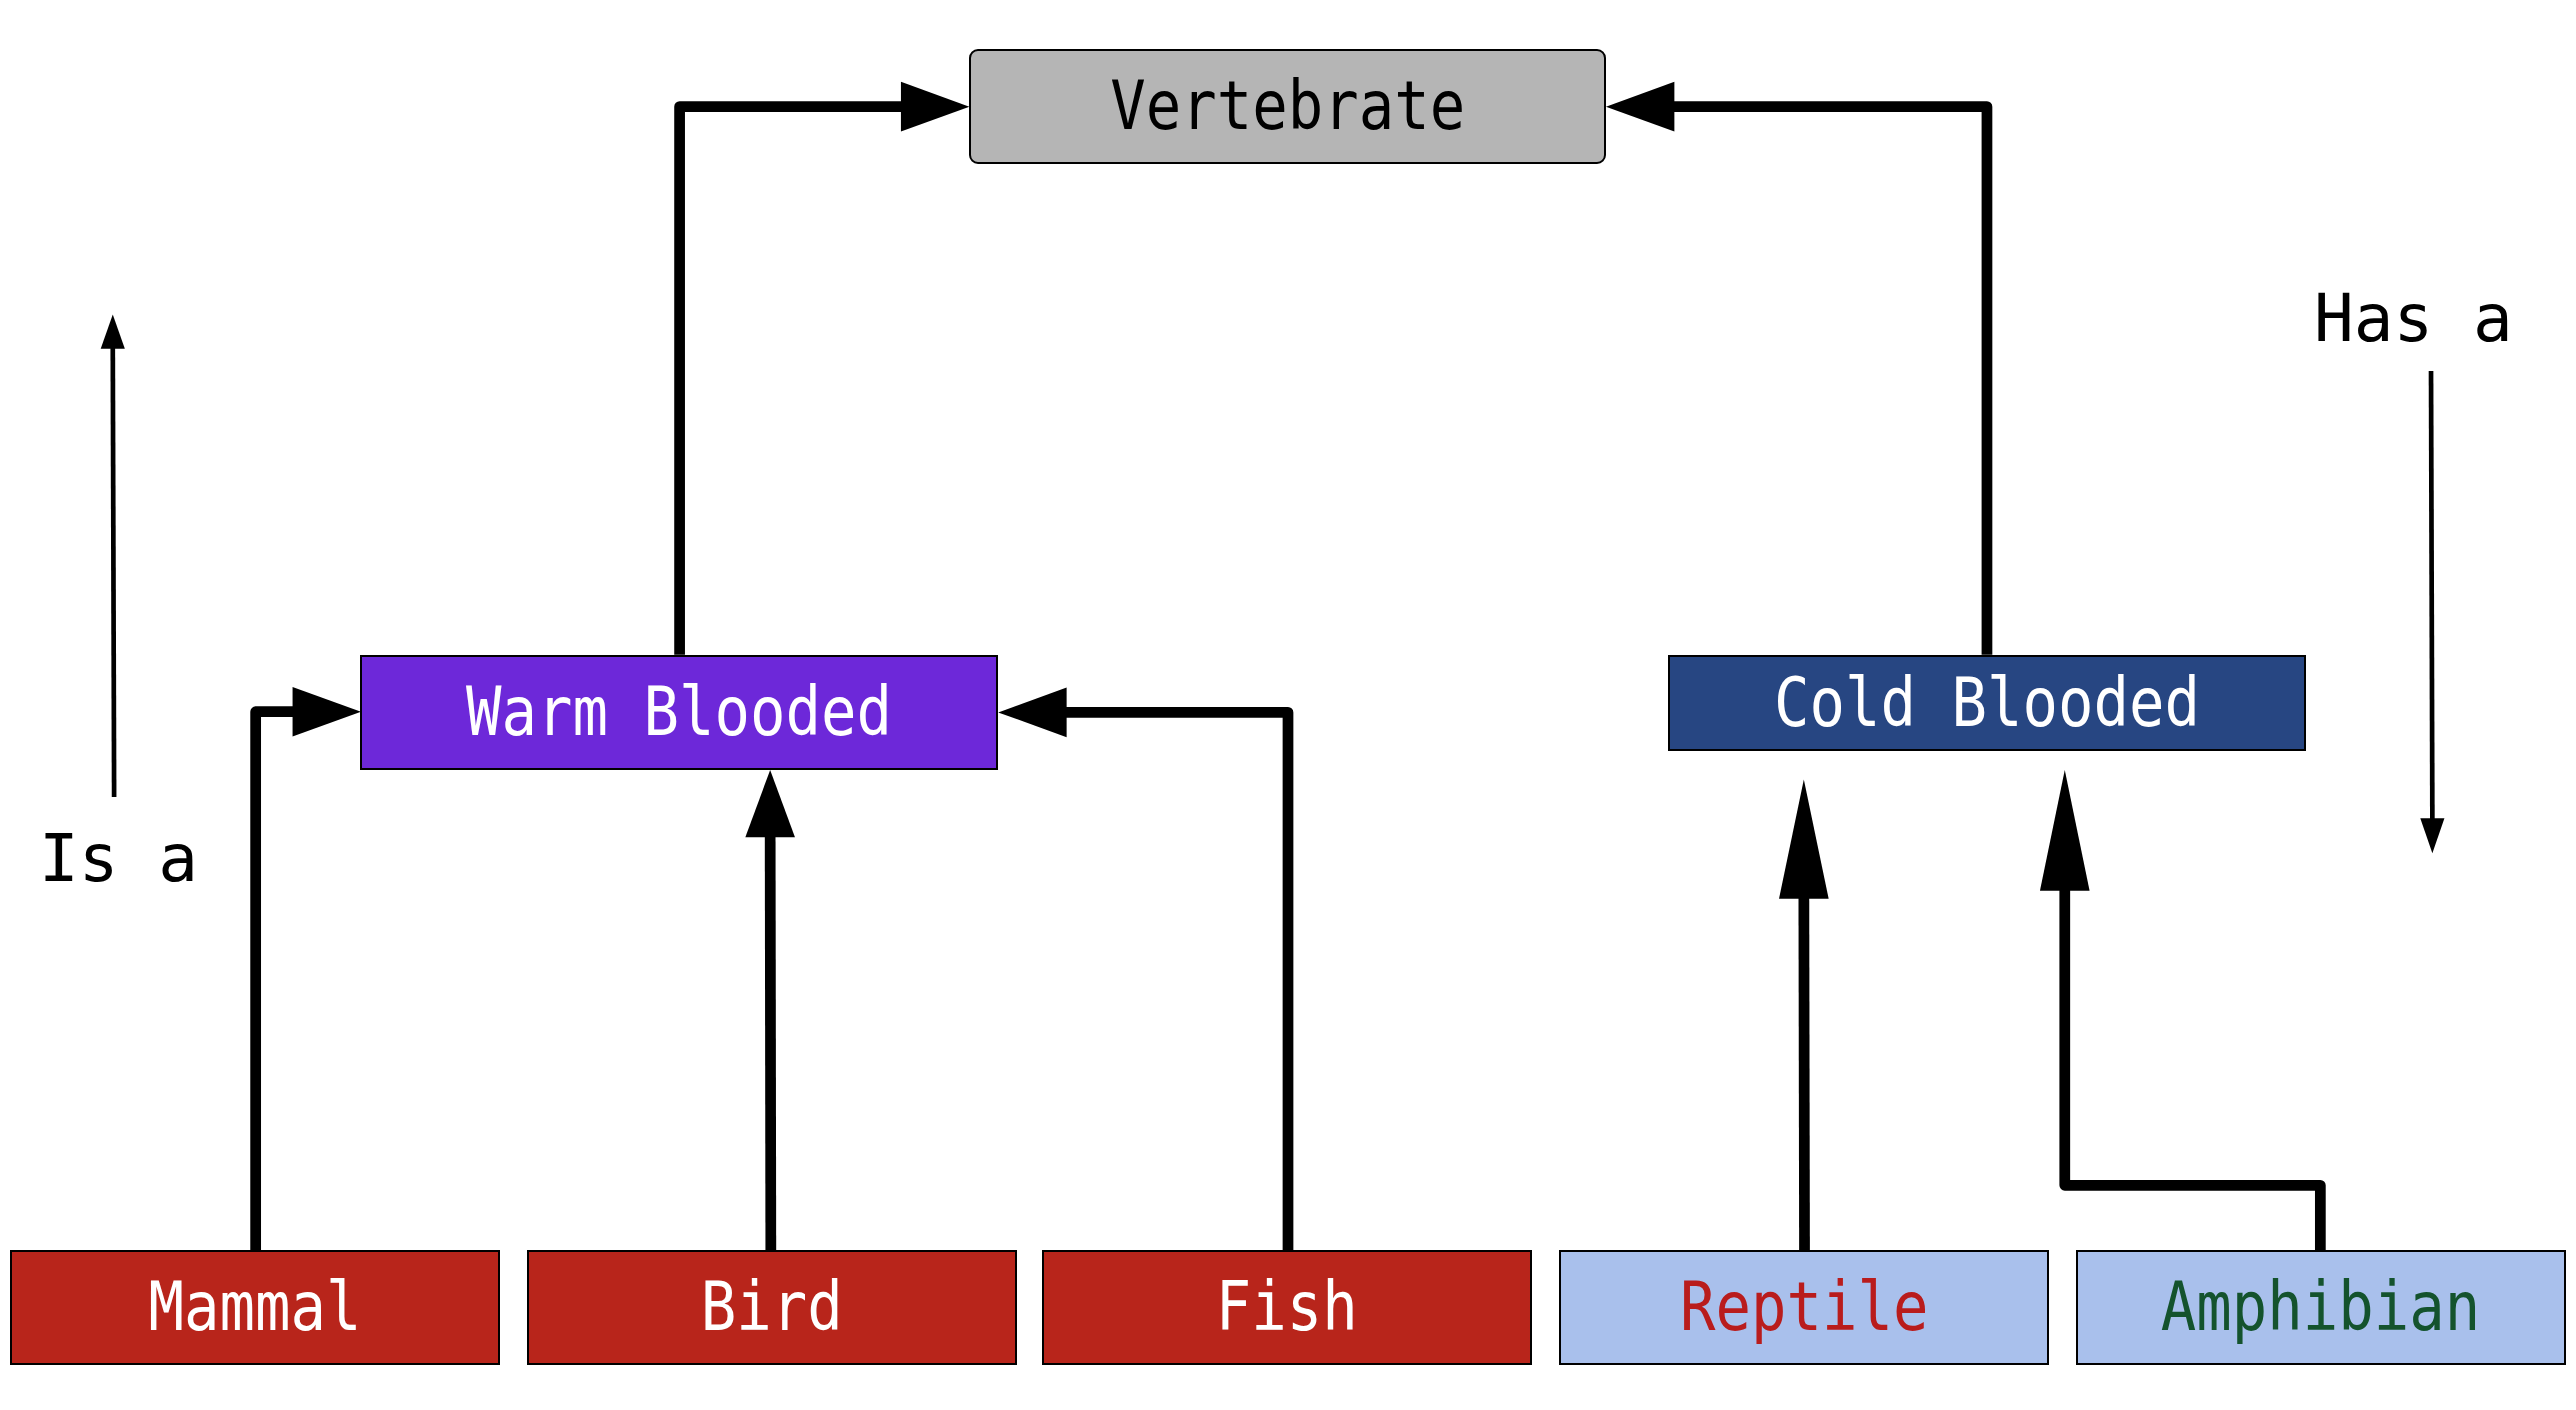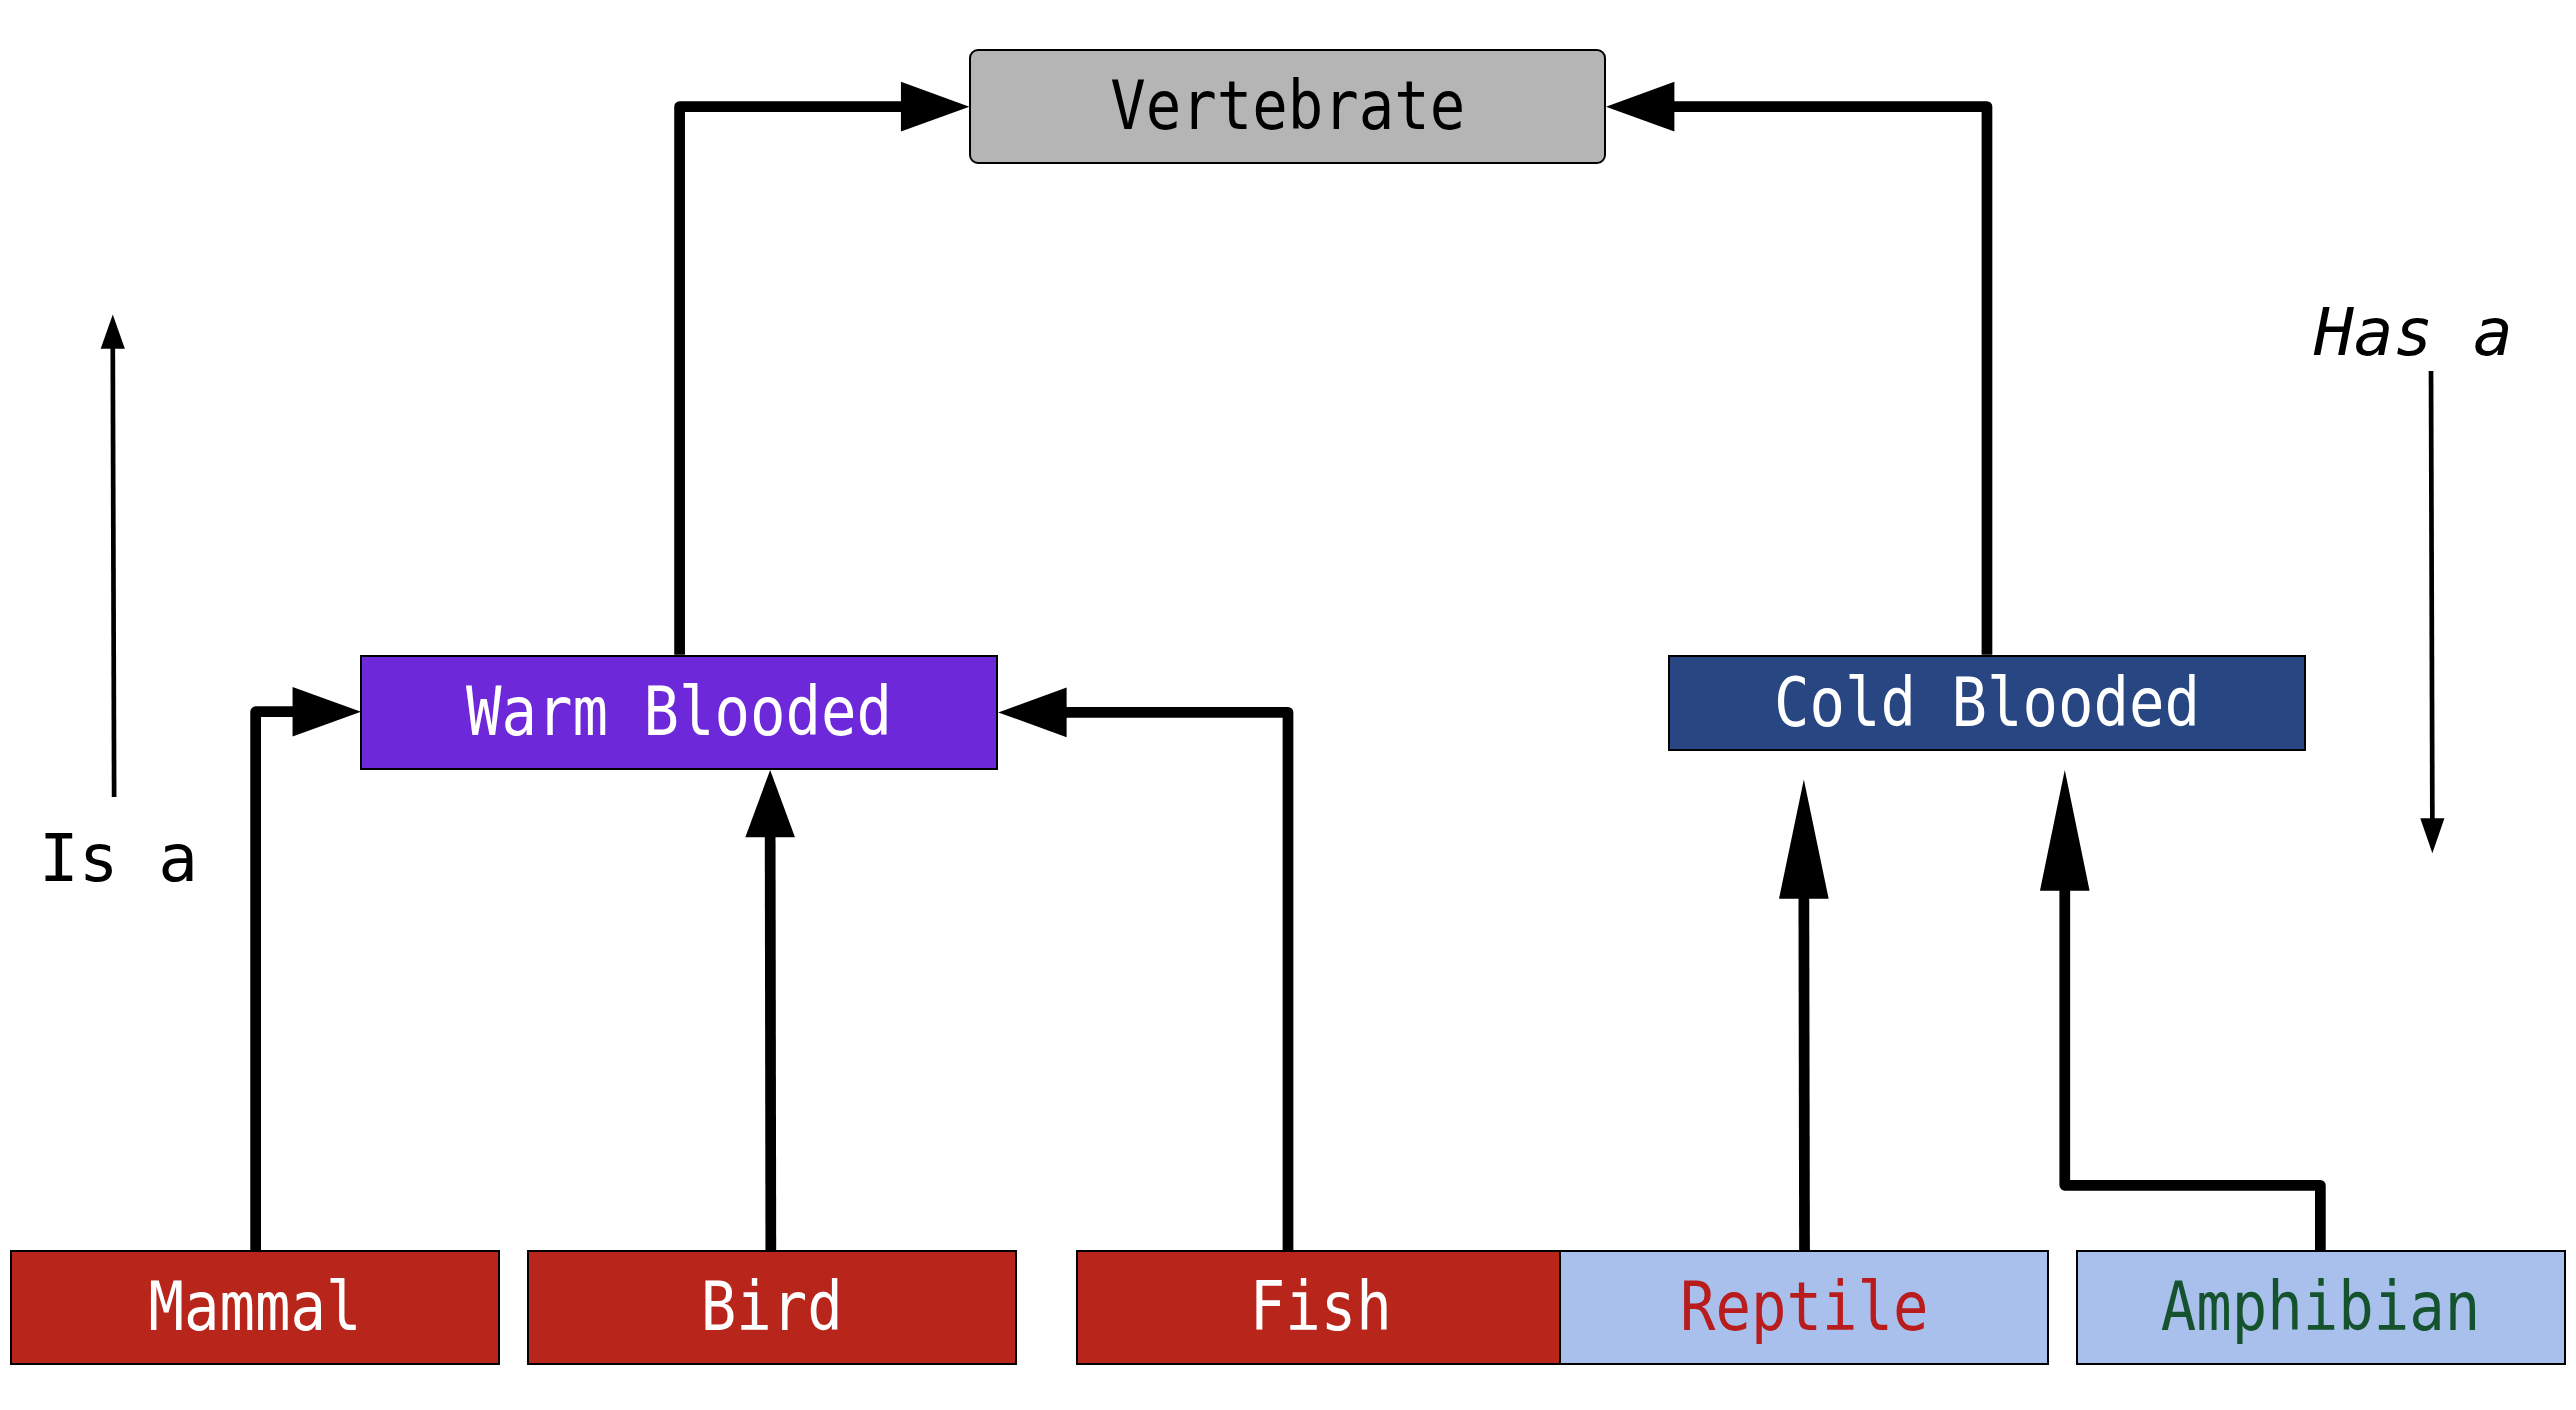--- a/index.html
+++ b/index.html
@@ -59,26 +59,26 @@
   </div>
   <div class="node" style="left: 1668px; top: 655px; width: 638px; height: 96px; background: rgb(39, 70, 130); color: rgb(255, 255, 255);">
     <span>Cold Blooded</span>
   </div>
   <div class="node" style="left: 10px; top: 1250px; width: 490px; height: 115px; background: rgb(184, 37, 27); color: rgb(255, 255, 255);">
     <span>Mammal</span>
   </div>
   <div class="node" style="left: 527px; top: 1250px; width: 490px; height: 115px; background: rgb(184, 37, 27); color: rgb(255, 255, 255); text-align: center;">
     <span>Bird</span>
   </div>
-  <div class="node" style="left: 1042px; top: 1250px; width: 490px; height: 115px; background: rgb(184, 37, 27); color: rgb(255, 255, 255); margin-left: 34px;">
+  <div class="node" style="left: 1042px; top: 1250px; width: 490px; height: 115px; background: rgb(184, 37, 27); color: rgb(255, 255, 255);">
     <span>Fish</span>
   </div>
   <div class="node" style="left: 1559px; top: 1250px; width: 490px; height: 115px; background: rgb(169, 192, 236); color: #b91c1c;">
     <span>Reptile</span>
   </div>
   <div class="node" style="left: 2076px; top: 1250px; width: 490px; height: 115px; background: rgb(169, 192, 236); color: #14532d;">
     <span>Amphibian</span>
   </div>
 
   <div class="legend" style="left:39px;top:826px;">Is a</div>
-  <div class="legend" style="left:2314px;top:300px;font-style:italic;">Has a</div>
+  <div class="legend" style="left:2314px;top:286px;">Has a</div>
 </div>
 
 
 </body></html>

